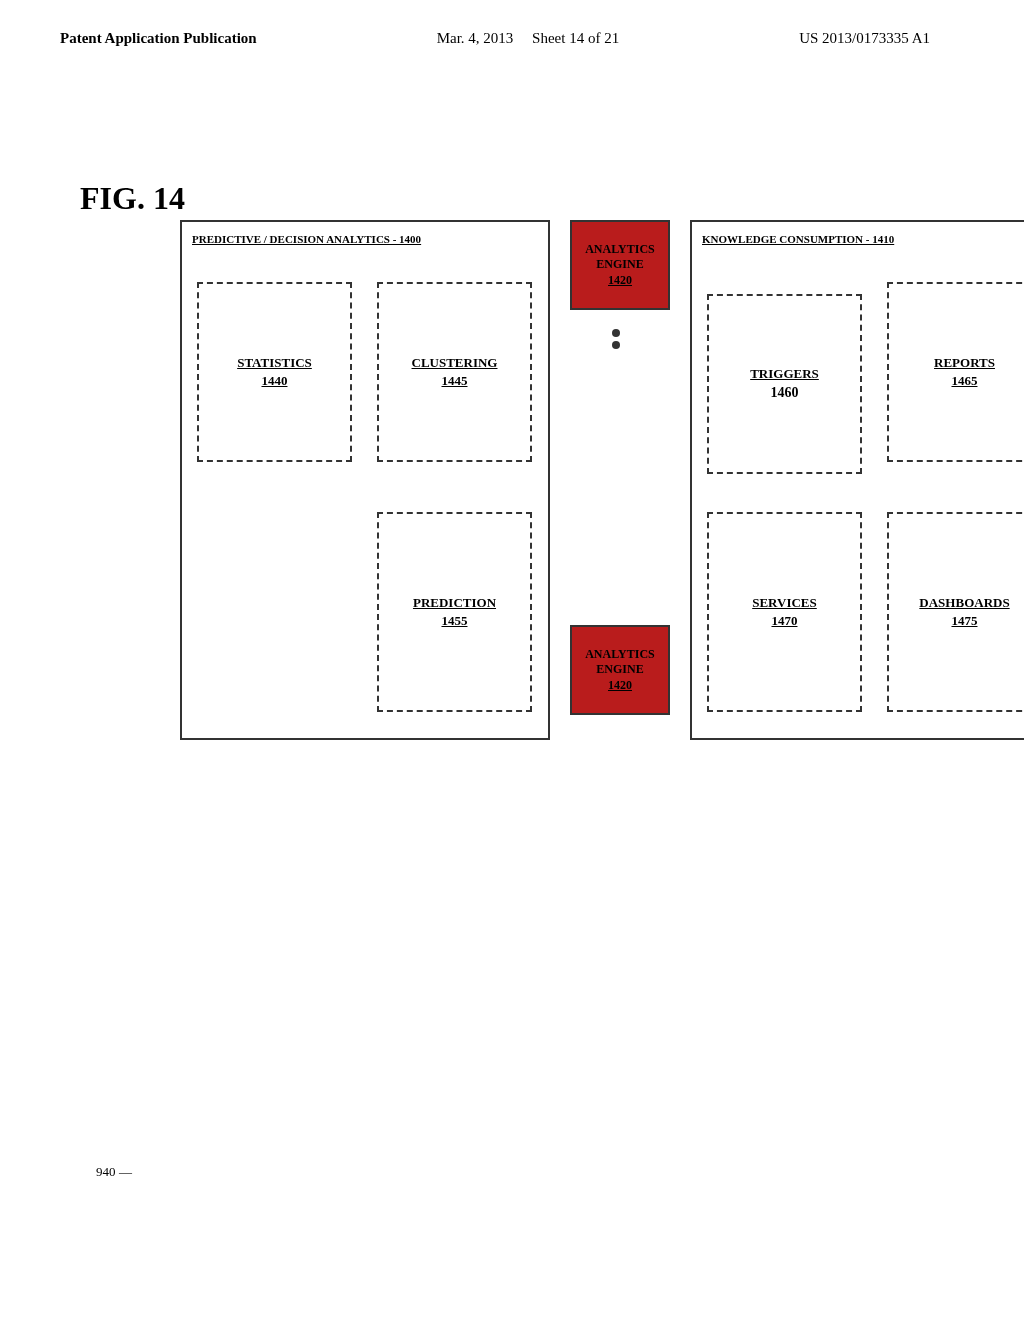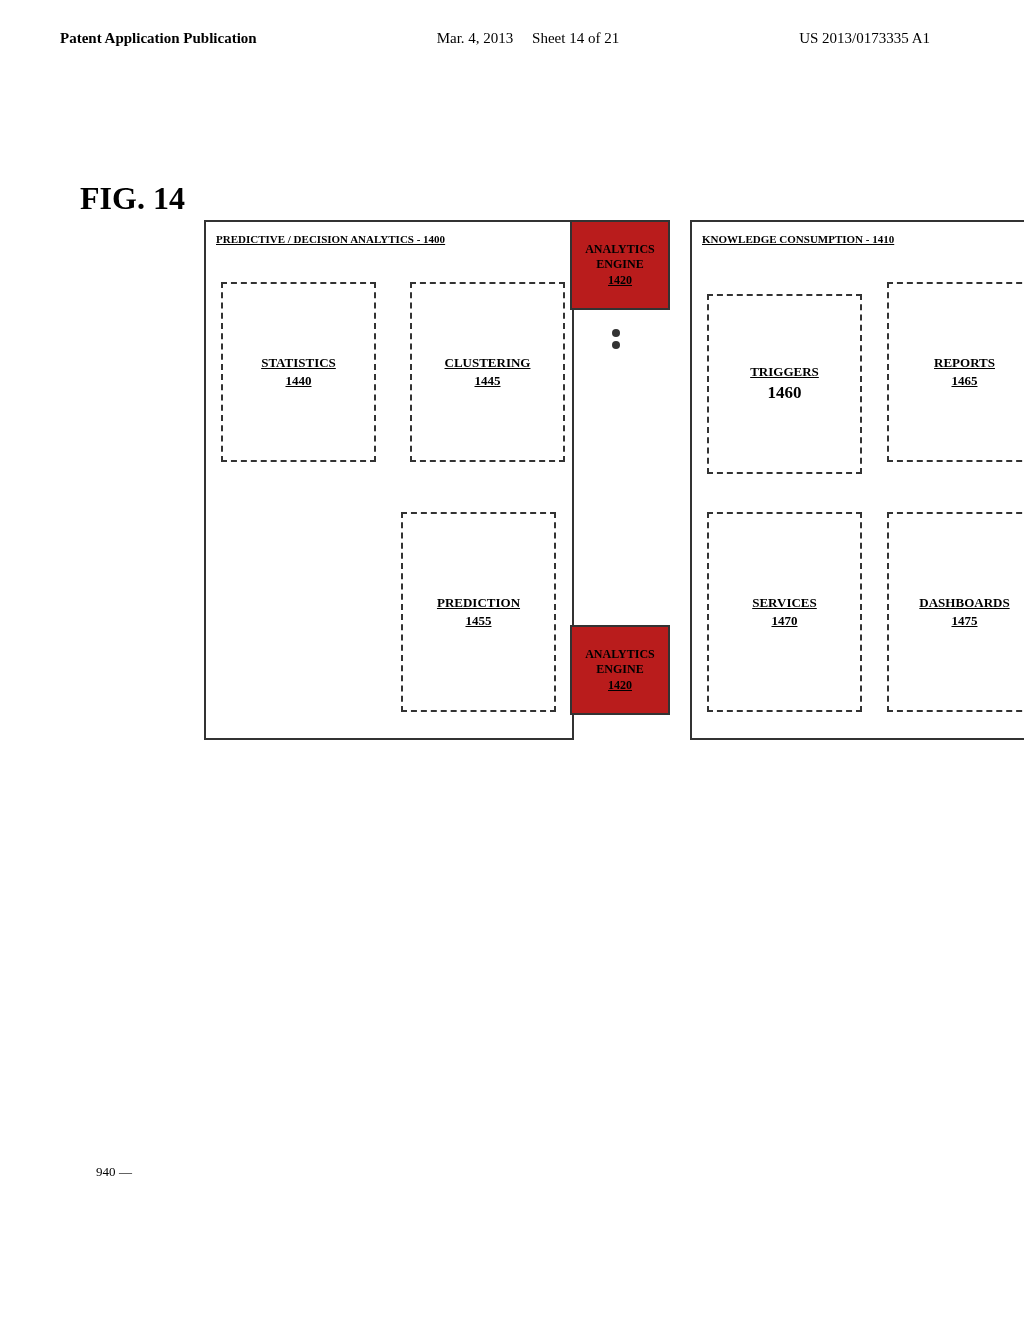--- a/index.html
+++ b/index.html
@@ -155,33 +155,33 @@
     <span>FIG. 14</span>
   </div>
 
   <div class="ref-arrow">
     <span style="font-size:13px;">940</span>
     <span style="font-size:13px;"> —</span>
   </div>
 
   <div class="diagram">
 
-    <div class="outer-box" style="left: 0px; top: 80px; width: 370px; height: 520px; margin-left: 24px;">
+    <div class="outer-box" style="left: 0px; top: 80px; width: 370px; height: 520px;">
       <div class="outer-title">
         <span style="font-size:11px;">PREDICTIVE / DECISION ANALYTICS - 1400</span>
       </div>
 
       <div class="inner-box" style="left: 15px; top: 60px; width: 155px; height: 180px;">
         <div class="box-label-inner">
           <span style="text-decoration:underline; font-size:13px;">STATISTICS</span><br>
           <span style="text-decoration:underline; font-size:13px;">1440</span>
         </div>
       </div>
 
-      <div class="inner-box" style="left: 204px; top: 60px; width: 155px; height: 180px;">
+      <div class="inner-box" style="left: 195px; top: 60px; width: 155px; height: 180px;">
         <div class="box-label-inner">
           <span style="text-decoration:underline; font-size:13px;">CLUSTERING</span><br>
           <span style="text-decoration:underline; font-size:13px;">1445</span>
         </div>
       </div>
 
 
       <div class="inner-box" style="left: 195px; top: 290px; width: 155px; height: 200px;">
         <div class="box-label-inner">
           <span style="text-decoration:underline; font-size:13px;">PREDICTION</span><br>
@@ -212,21 +212,21 @@
     </div>
 
     <div class="outer-box" style="left: 510px; top: 80px; width: 370px; height: 520px;">
       <div class="outer-title">
         <span style="font-size:11px;">KNOWLEDGE CONSUMPTION - 1410</span>
       </div>
 
       <div class="inner-box" style="left: 15px; top: 72px; width: 155px; height: 180px;">
         <div class="box-label-inner">
           <span style="text-decoration:underline; font-size:13px;">TRIGGERS</span><br>
-          <span style="font-size:17px;">1460</span>
+          <span style="font-size:14px;">1460</span>
         </div>
       </div>
 
       <div class="inner-box" style="left: 195px; top: 60px; width: 155px; height: 180px;">
         <div class="box-label-inner">
           <span style="text-decoration:underline; font-size:13px;">REPORTS</span><br>
           <span style="text-decoration:underline; font-size:13px;">1465</span>
         </div>
       </div>
 

